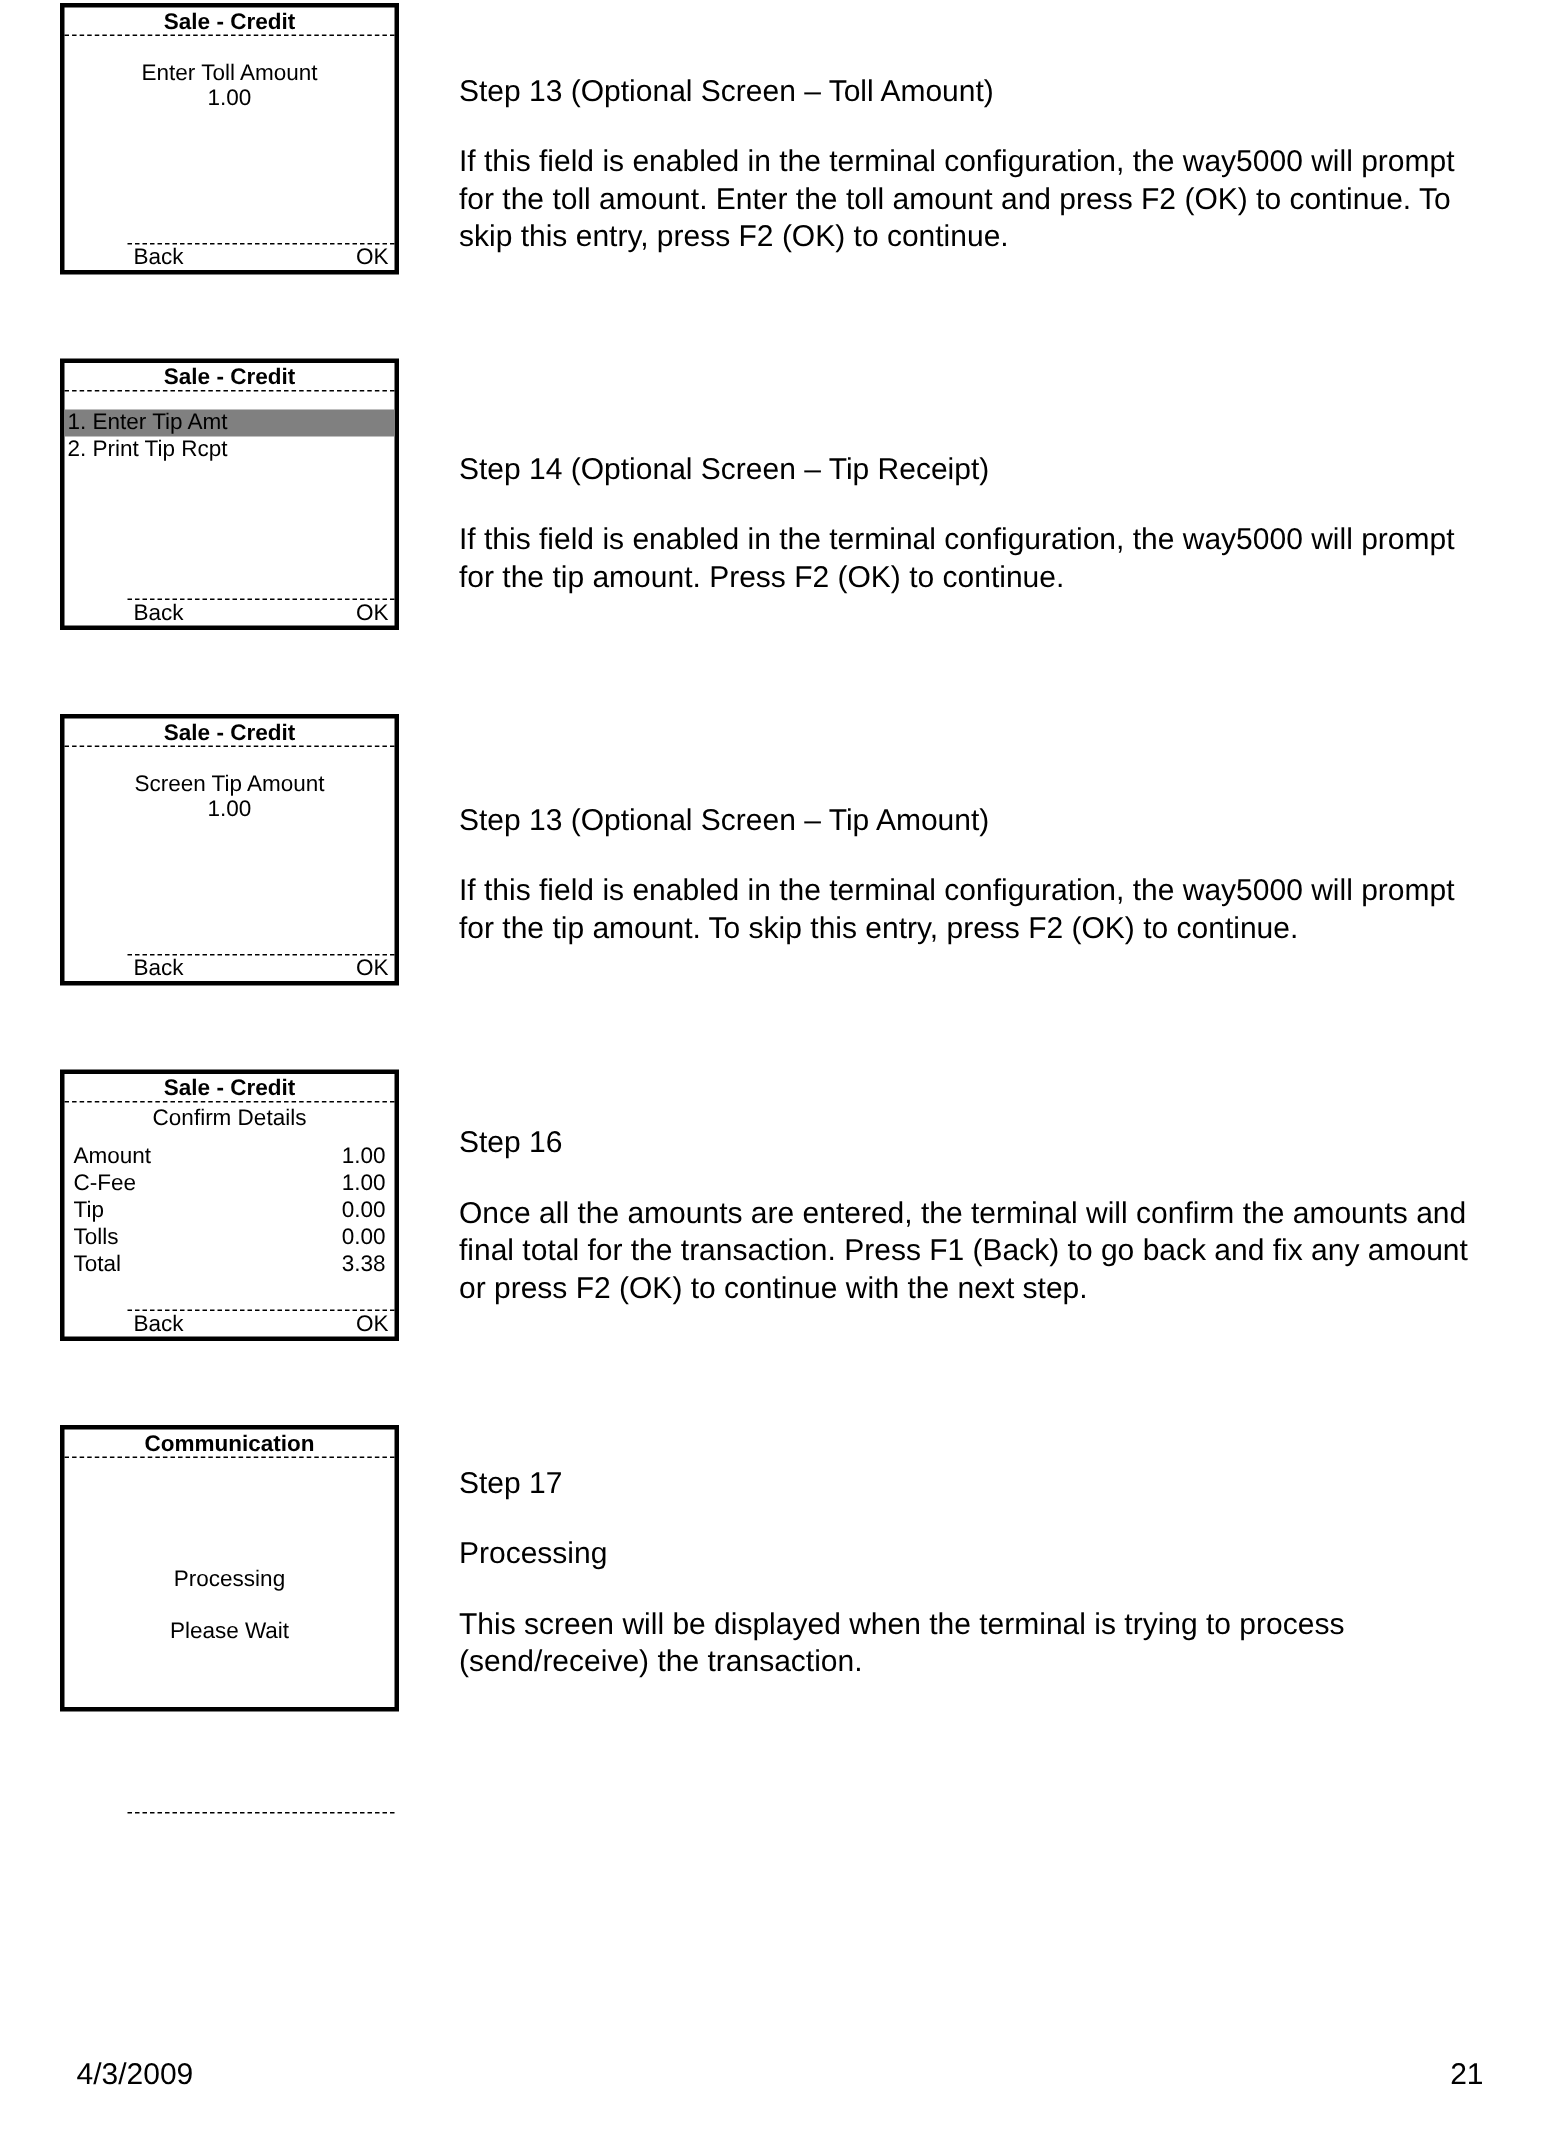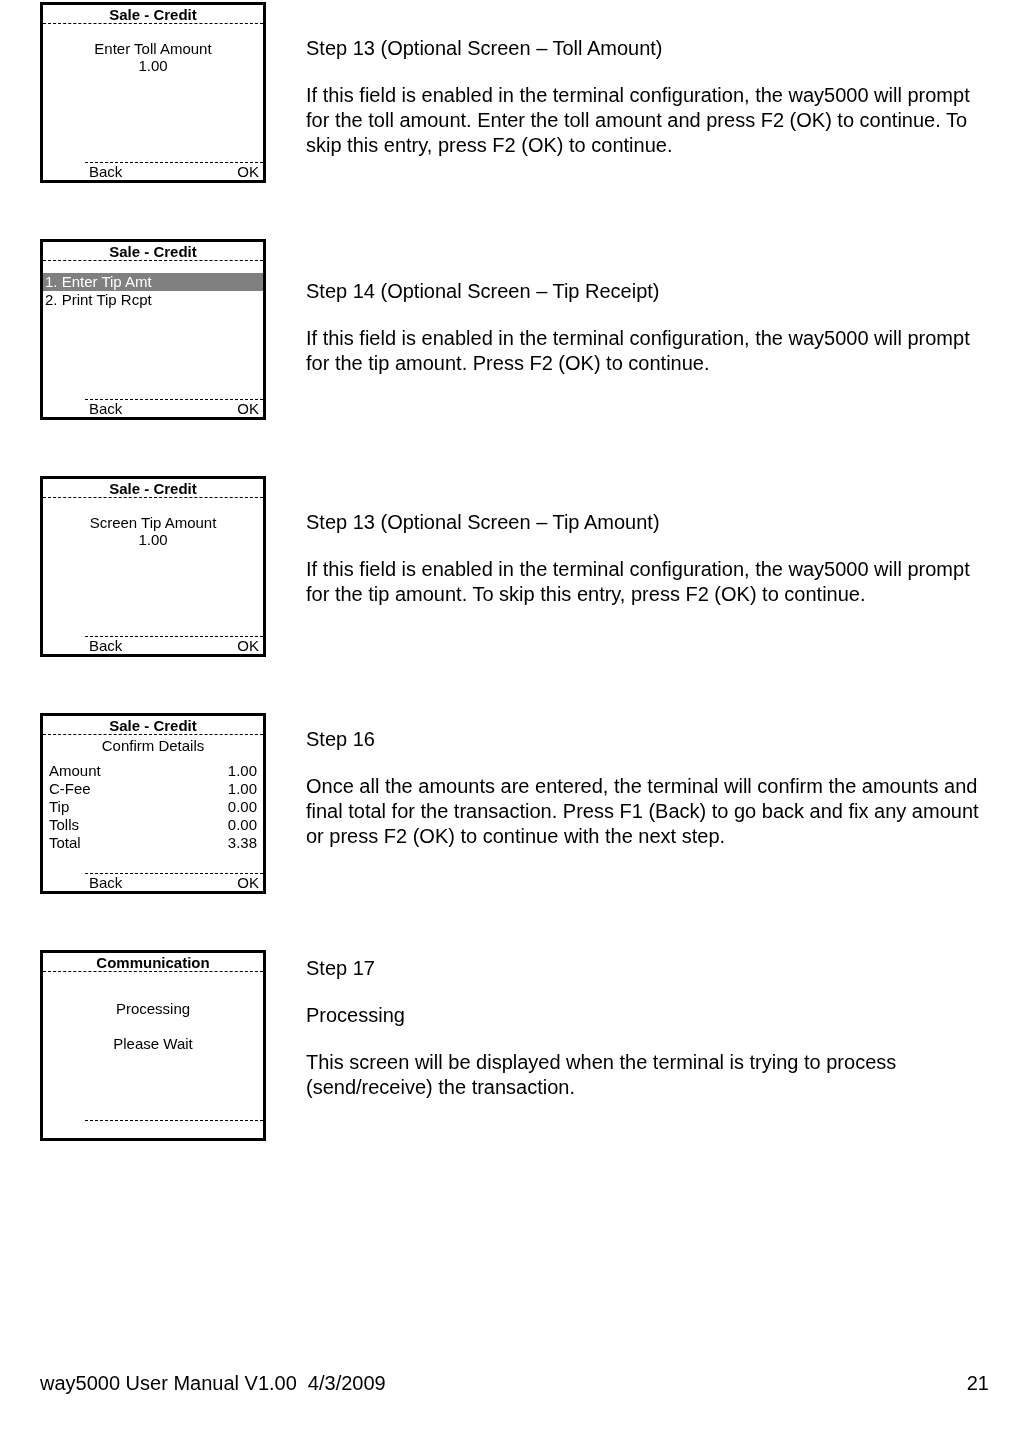--- a/index.html
+++ b/index.html
@@ -10,21 +10,21 @@
     height: 1433px;
     font-size: 20px;
     color: #000;
     position: relative;
   }
   .page {
     padding: 10px 40px 0 40px;
   }
   .row {
     display: flex;
-    align-items: flex-start;
+    align-items: center;
     margin-bottom: 56px;
   }
   .terminal {
     width: 220px;
     border: 3px solid #000;
     font-size: 15px;
     margin-right: 40px;
     flex-shrink: 0;
     display: flex;
     flex-direction: column;
@@ -49,21 +49,21 @@
     text-align: center;
   }
   .term-menu { padding-top: 12px; }
   .menu-item {
     padding: 0 2px;
     font-size: 15px;
     line-height: 18px;
   }
   .menu-item.sel {
     background: #808080;
-    color: #ffffff;
+    color: #000000;
   }
   .detail-sub {
     text-align: center;
     padding: 2px 0 8px 0;
   }
   .detail-rows {
     padding: 0 6px;
   }
   .detail-row {
     display: flex;
@@ -191,37 +191,36 @@
         <span>OK</span>
       </div>
     </div>
     <div class="desc" style="padding-top:14px;">
       <span class="step-title">Step 16</span>
       <span>Once all the amounts are entered, the terminal will confirm the amounts and final total for the transaction. Press F1 (Back) to go back and fix any amount or press F2 (OK) to continue with the next step.</span>
     </div>
   </div>
 
   <div class="row">
-    <div class="terminal" style="height:185px;">
+    <div class="terminal" style="height:185px;gap:44px;">
       <div class="term-title">Communication</div>
       <div class="comm-body">
         <div>Processing</div>
         <div>Please Wait</div>
       </div>
       <div class="term-foot" style="min-height:16px;">
         <span></span>
         <span></span>
       </div>
     </div>
     <div class="desc" style="padding-top:6px;">
       <span class="step-title">Step 17</span>
       <span class="step-title">Processing</span>
       <span>This screen will be displayed when the terminal is trying to process (send/receive) the transaction.</span>
     </div>
   </div>
 
 </div>
 
 <div class="footer">
-  <span class="fl">way5000 User Manual V1.00</span>
   <span class="fd">4/3/2009</span>
   <span class="fp">21</span>
 </div>
 
 </body></html>

